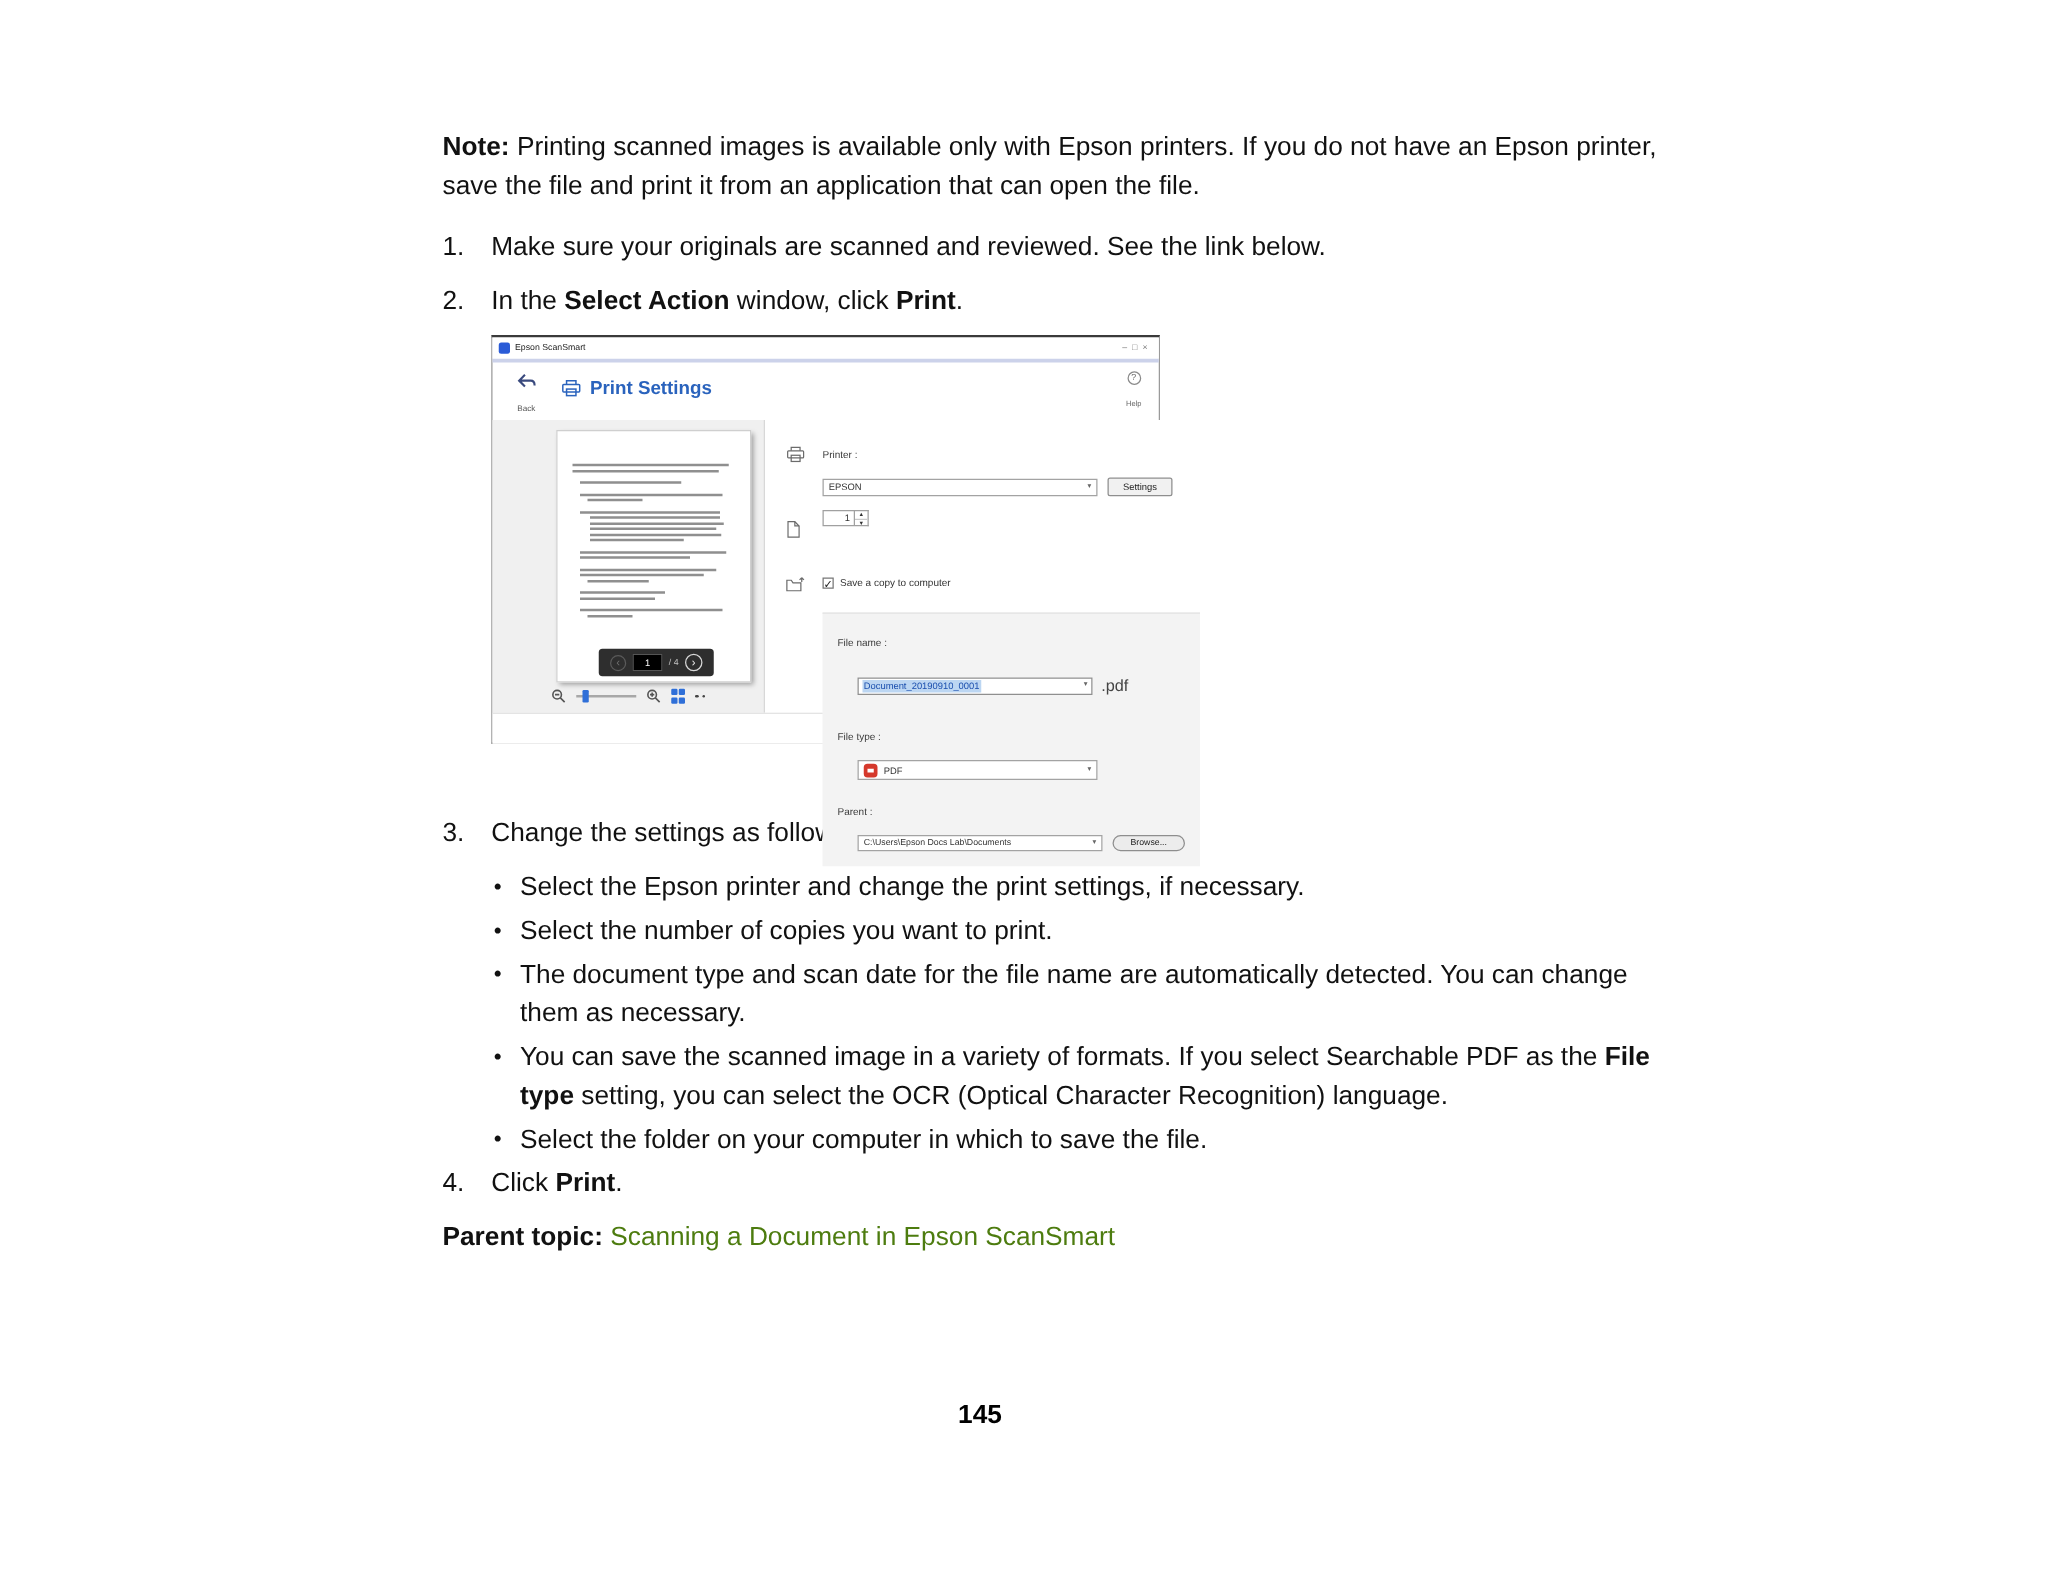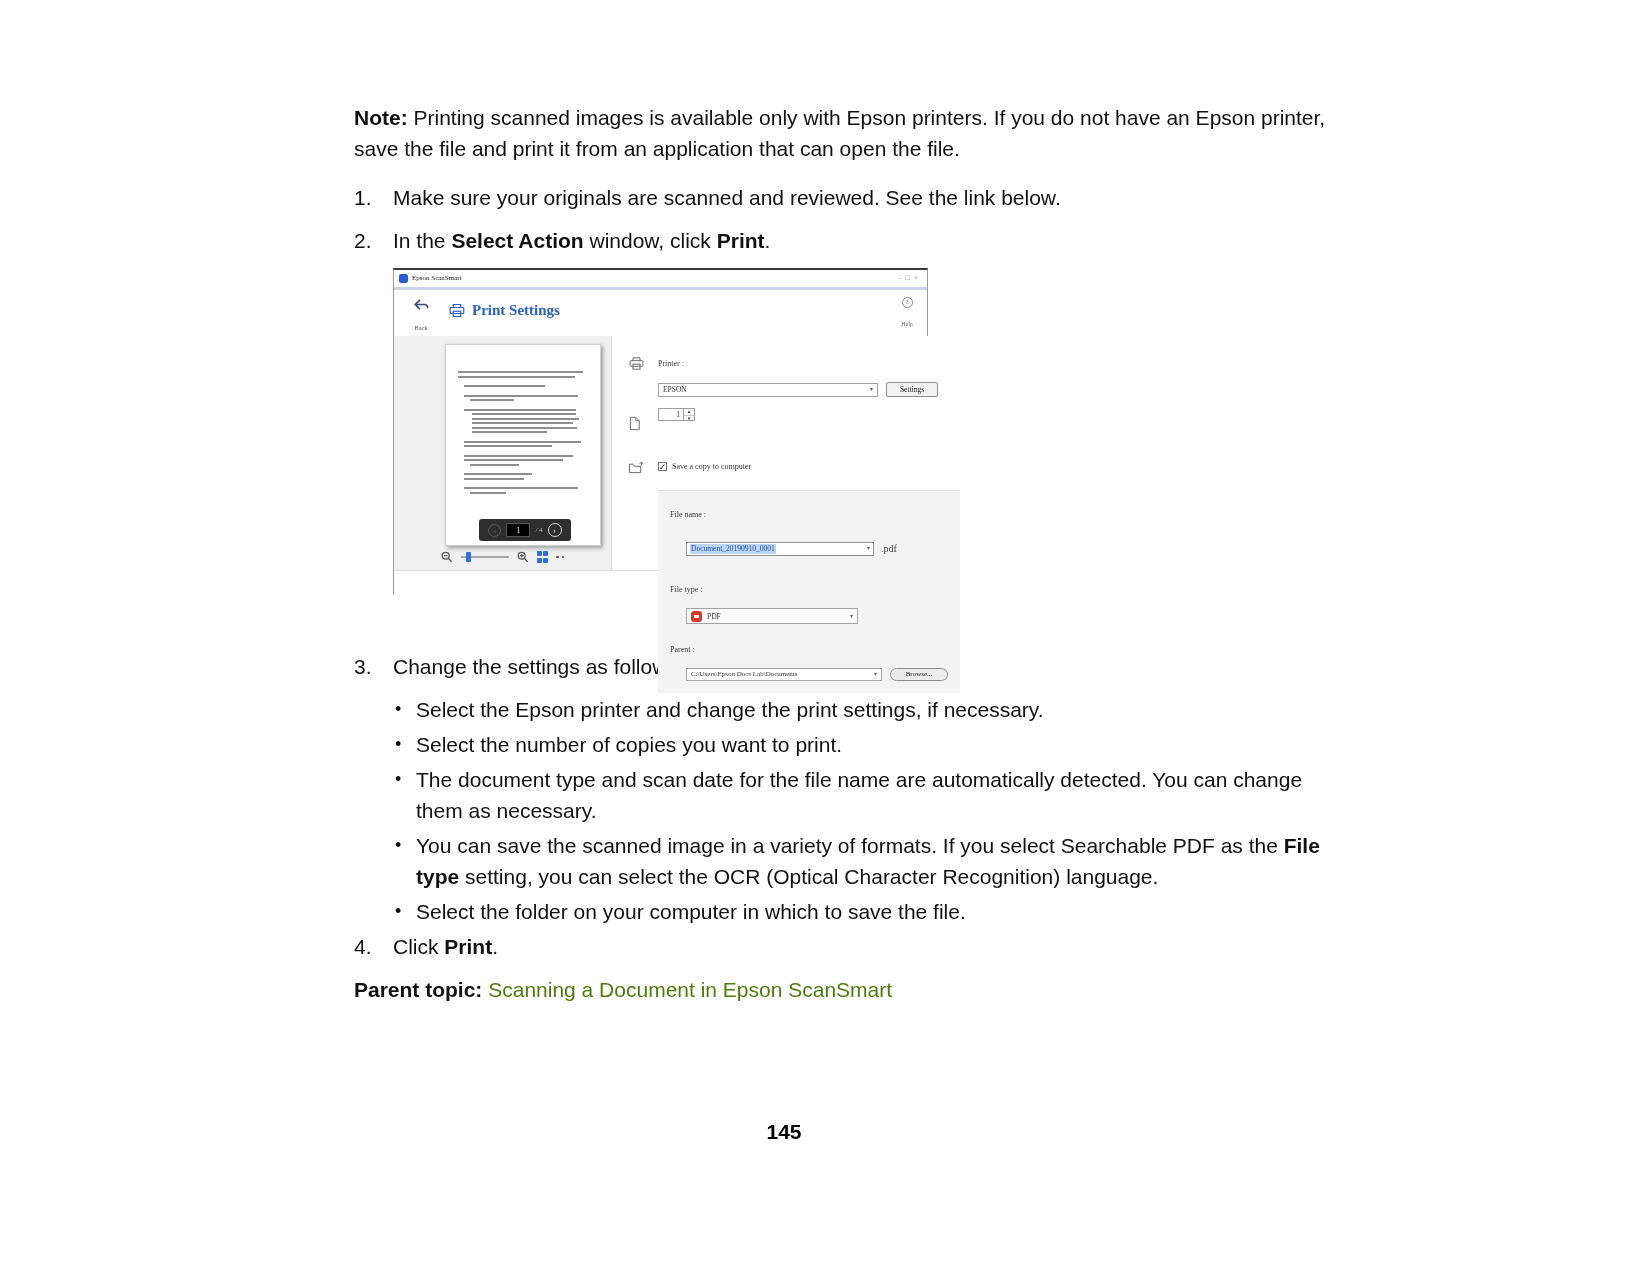--- a/index.html
+++ b/index.html
@@ -18,21 +18,21 @@
   .bullets { list-style:none; margin:0 12px 2px 41px; width:930px; }
   .bullets li { position:relative; padding-left:21px; margin-bottom:4px; line-height:31px; }
   .bullets li::before { content:"•"; position:absolute; left:0; top:0; font-size:18px; }
 
   .parent-line { margin-top:6px; }
   a.doclink { color:#4d7c0f; text-decoration:none; cursor:pointer; }
   .page-footer { position:absolute; top:1120px; left:704px; width:160px; text-align:center; font-size:21px; font-weight:bold; }
 
   
   .shot { position:relative; width:535px; height:327px; margin:0 0 56px 39px; background:#fff;
-          border:1px solid #9a9a9a; border-top:2px solid #3a3a3a; font-family:Liberation Serif, serif; color:#333; }
+          border:1px solid #9a9a9a; border-top:2px solid #3a3a3a; font-family:Liberation Sans, sans-serif; color:#333; }
   .titlebar { height:17px; display:flex; align-items:center; padding:0 5px; background:#fff; }
   .app-ic { width:9px; height:9px; background:#2a5bd7; border-radius:2px; margin-right:4px; flex:none; }
   .app-title { font-size:7px; color:#222; flex:1; }
   .winctl { font-size:7px; color:#777; letter-spacing:4px; }
   .accent { height:3px; background:#ccd2ea; }
   .hdr { height:46px; display:flex; align-items:flex-start; padding-top:5px; }
   .backcol { width:54px; flex:none; display:flex; flex-direction:column; align-items:center; padding-top:3px; }
   .backcol svg { display:block; }
   .backlbl { font-size:6.5px; color:#555; margin-top:1px; }
   .headgrp { flex:1; }
@@ -81,22 +81,22 @@
   .spinarr span { flex:1; font-size:4.5px; line-height:6px; text-align:center; color:#333; }
   .spinarr span:first-child { border-bottom:1px solid #c9c9c9; }
   .chkrow { display:flex; align-items:center; gap:5px; }
   .chkbox { width:9px; height:9px; border:1px solid #777; background:#fff; display:flex; align-items:center; justify-content:center; font-size:9px; line-height:8px; color:#222; flex:none; }
   .chklbl { font-size:8px; color:#333; }
   .graypanel { margin-top:7px; margin-left:30px; background:#f3f3f3; border-top:1px solid #e2e2e2; padding:8px 12px 12px 12px; }
   .inrow { display:flex; align-items:center;padding-left:16px; }
   .inputbox { width:188px; height:14px; border:1px solid #8f8f8f; background:#fff; display:flex; align-items:center; justify-content:space-between; padding:1px 3px; }
   .seltext { background:#bcd6f2; color:#1b4fae; font-size:7.5px; line-height:10px; padding:0 1px; }
   .inputbox .caret { font-size:6px; color:#666; }
-  .ext { font-size:10px; color:#444; margin-left:7px;text-align:right; }
-  .sel-filetype { width:172px; height:16px; justify-content:space-between; }
+  .ext { font-size:13px; color:#444; margin-left:7px;text-align:right; }
+  .sel-filetype { width:192px; height:16px; justify-content:space-between; }
   .pdf-ic { width:11px; height:11px; background:#d5392c; border-radius:3px; margin-right:5px; position:relative; flex:none; }
   .pdf-ic::after { content:""; position:absolute; left:3px; top:4px; width:5px; height:3px; background:#fff; }
   .sel-filetype .caret { margin-left:auto; }
   .sel-folder { width:196px; height:13px; font-size:7px; flex:none; }
   .sel-folder span:first-child { white-space:nowrap; overflow:hidden; }
   .btn-browse { width:58px; height:13px; line-height:11px; border-radius:7px; font-size:7px; margin-left:8px; background:#ececec; }
   .mt10 { margin-top:10px; }
   .bottombar { height:25px; border-top:1px solid #dcdcdc; display:flex; align-items:center; justify-content:flex-end; padding-right:13px; background:#fff; }
   .btn-print { width:64px; height:19px; border-radius:10px; background:#2b63c1; color:#fff; font-size:8.5px; font-weight:bold; line-height:19px; text-align:center; border:none; }
   svg.ic { stroke:#6b6b6b; fill:none; stroke-width:1.4; }

